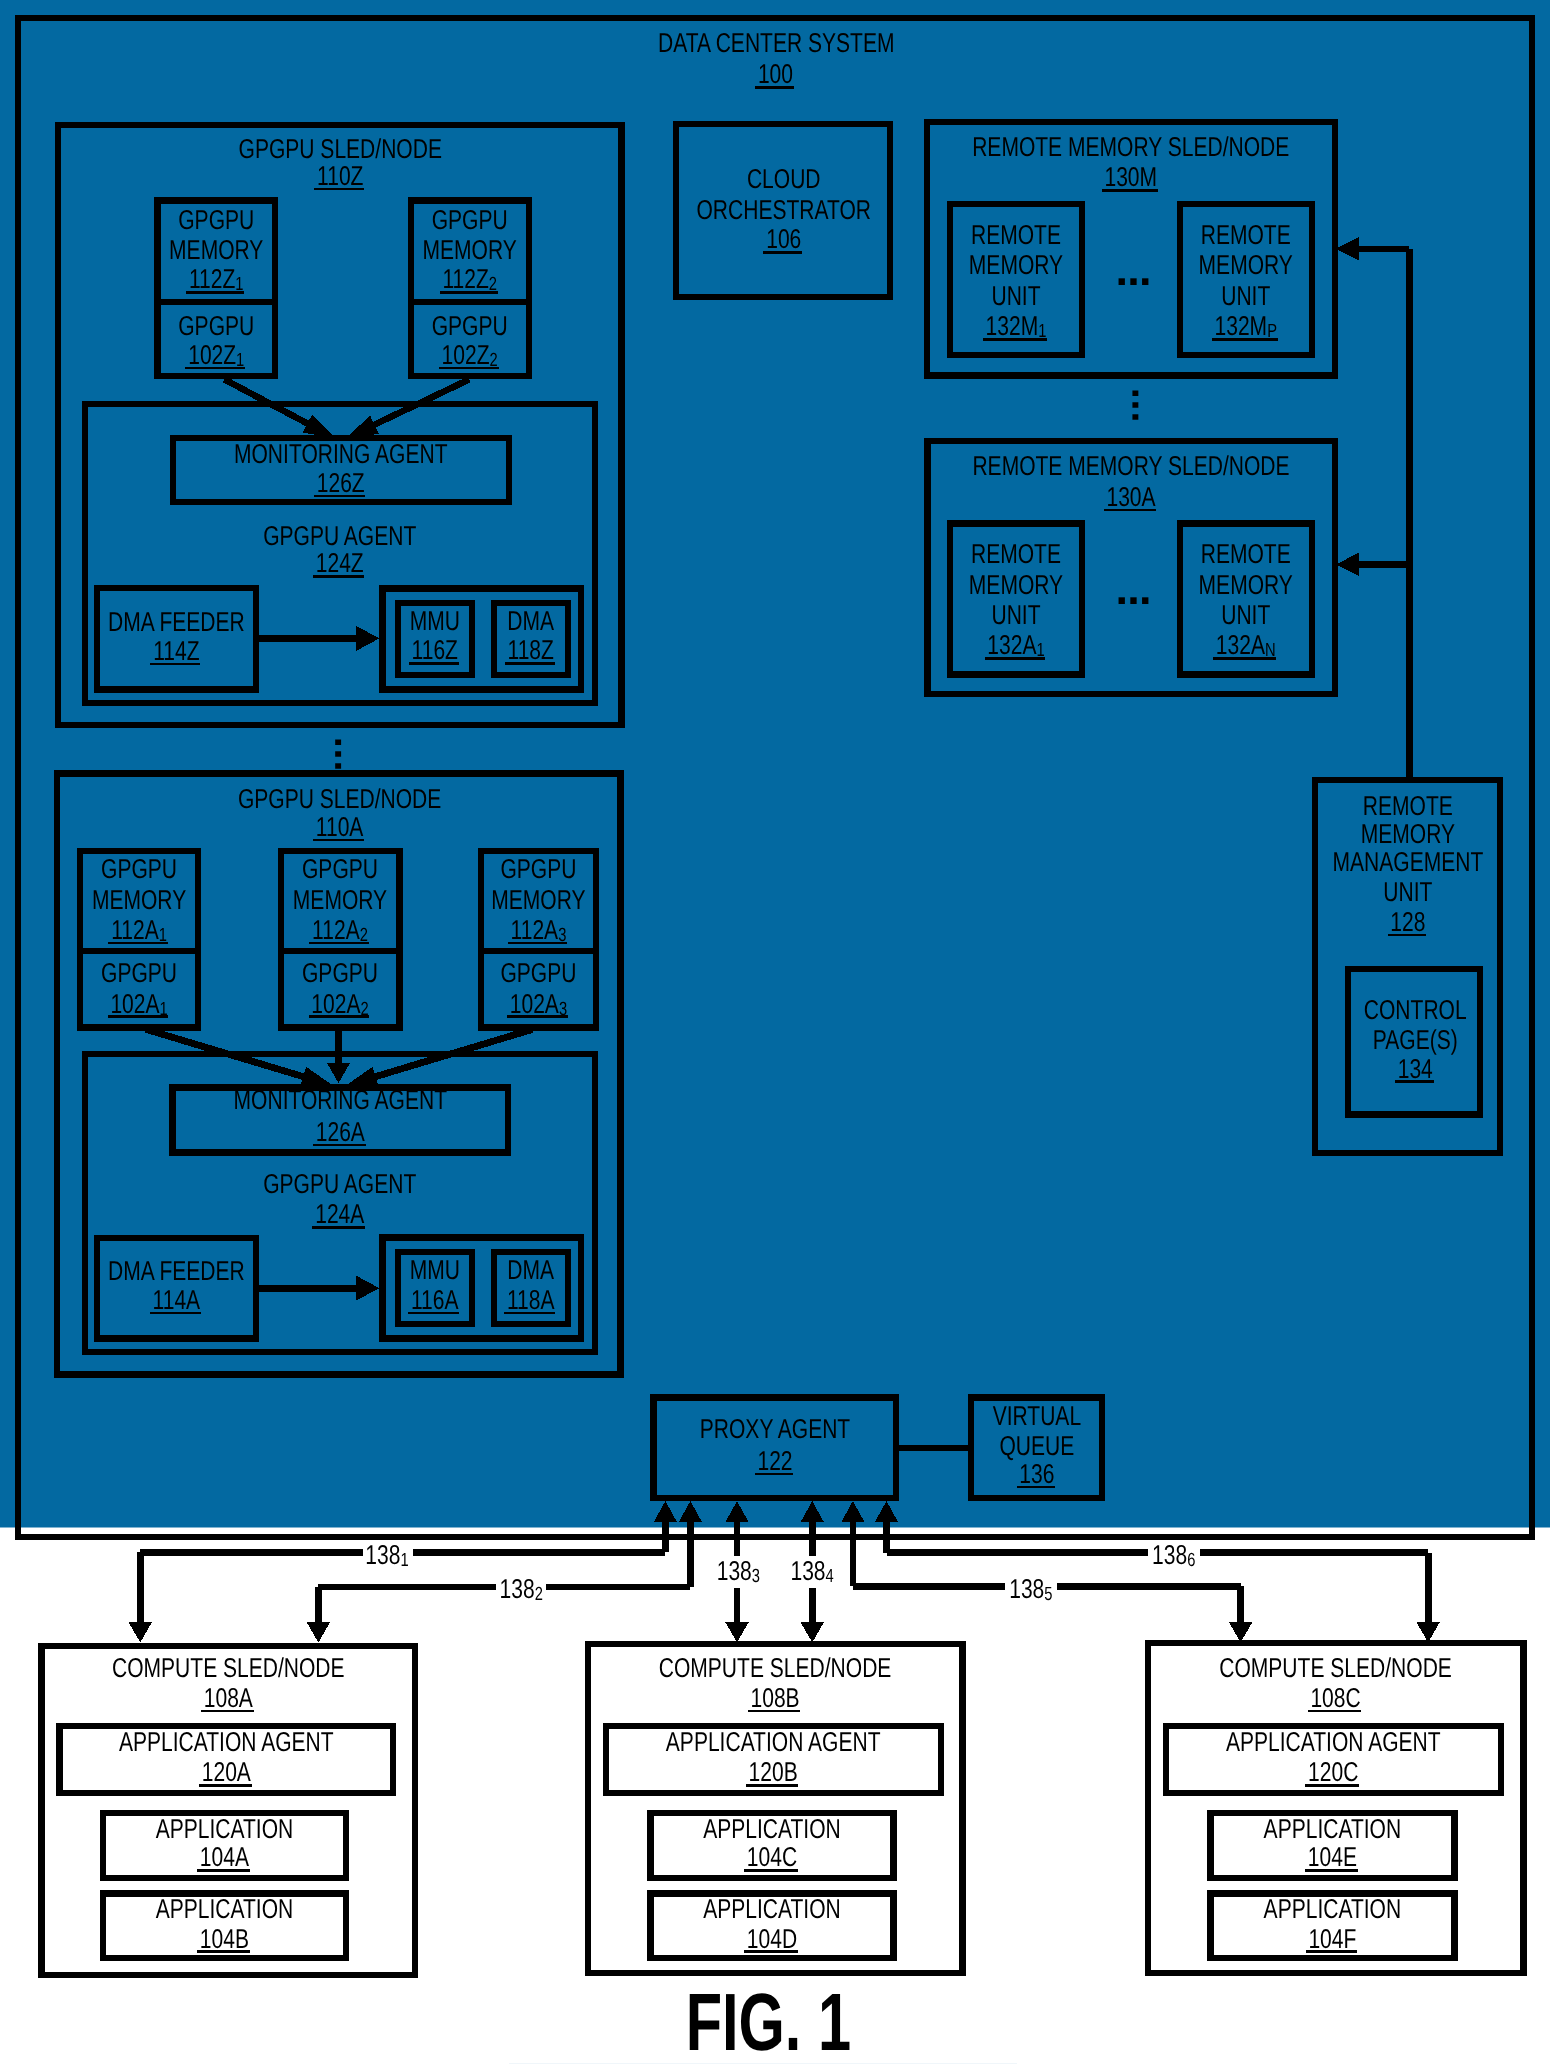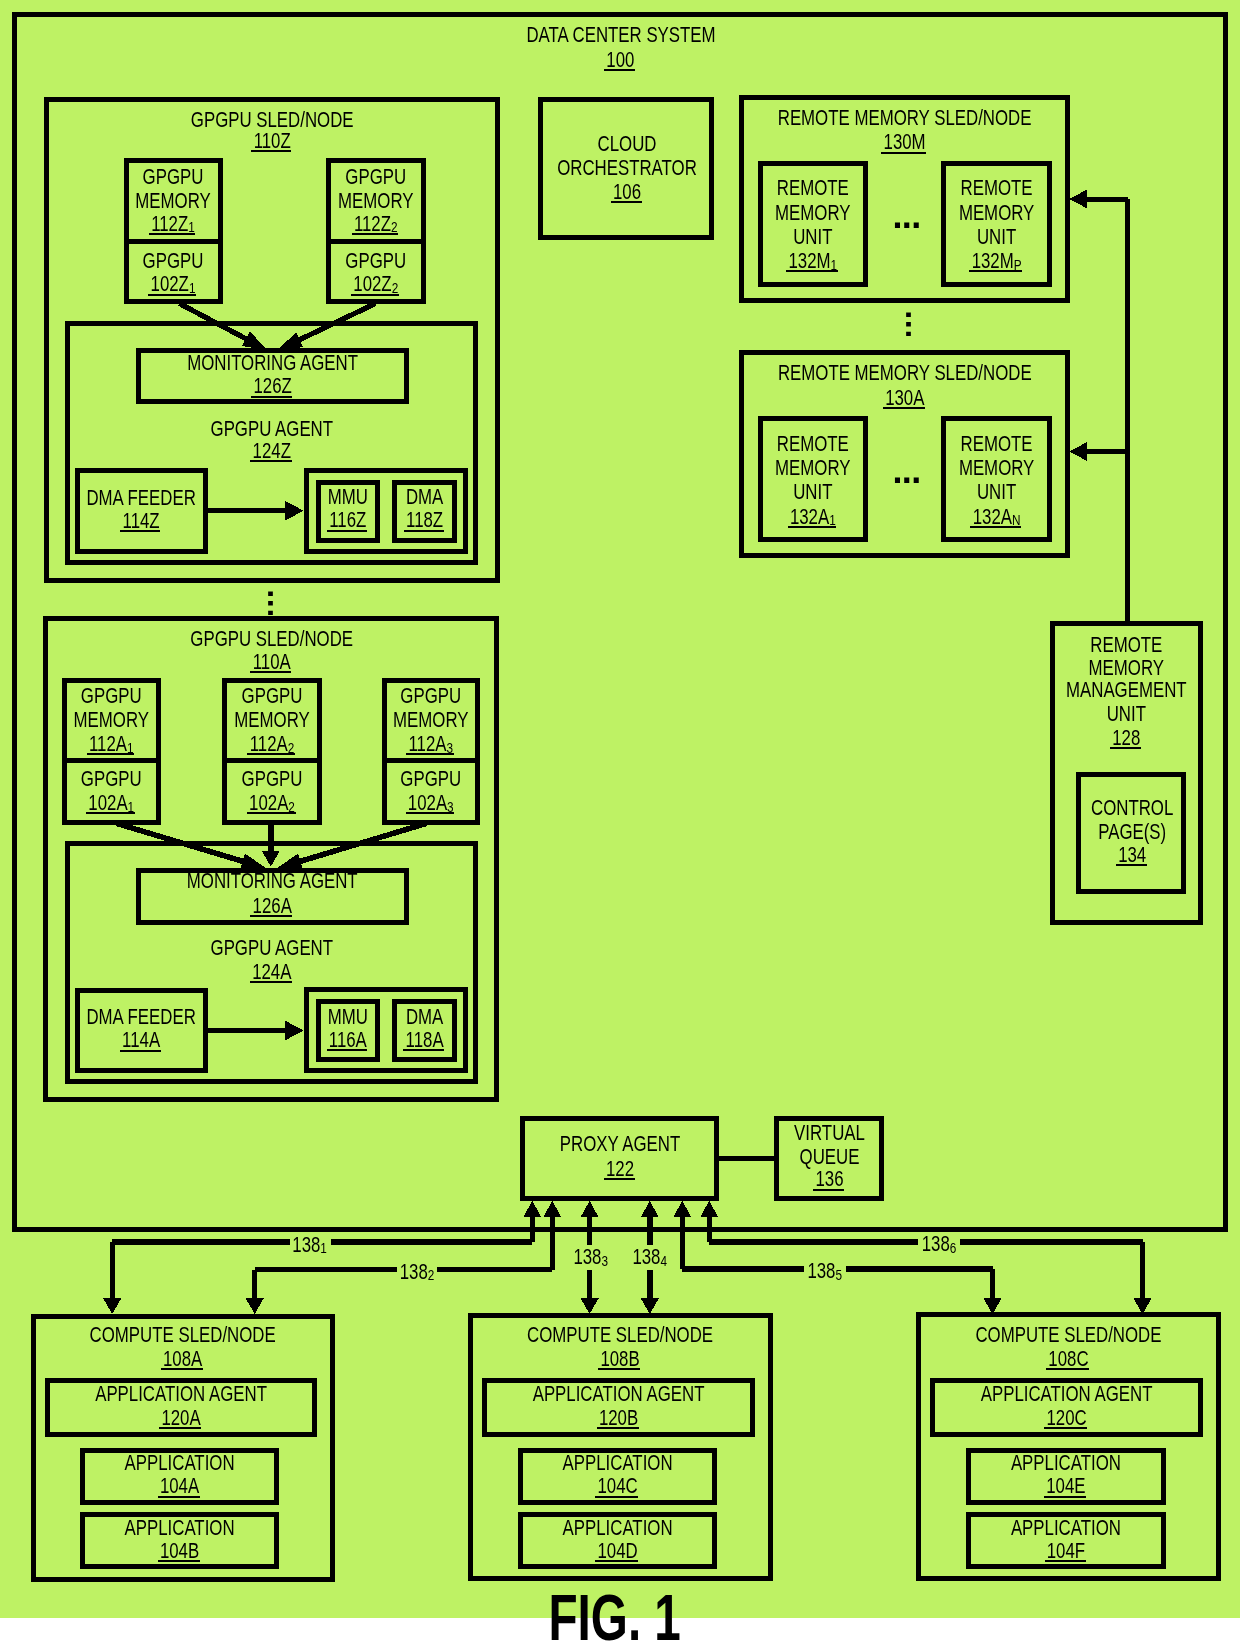--- a/index.html
+++ b/index.html
@@ -1,18 +1,18 @@
 <!DOCTYPE html>
 <html><head>
 <meta charset="utf-8">
 <style>
   html,body{margin:0;padding:0;background:#fff;}
   body{width:1240px;height:1651px;overflow:hidden;
        font-family:"Liberation Sans",sans-serif;}
-  #fig{position:relative;width:1240px;height:1618px;background:#bef264;}
+  #fig{position:relative;width:1240px;height:1222px;background:#0369a1;}
   svg{display:block;shape-rendering:crispEdges;}
   svg text{font-family:"Liberation Sans",sans-serif;fill:#000;
            shape-rendering:auto;white-space:pre;}
   .bx{fill:none;stroke:#000;}
 </style>
 </head>
 <body>
 
 <div id="fig">
 <svg id="canvas" width="1240" height="1651" viewBox="0 0 1240 1651">

